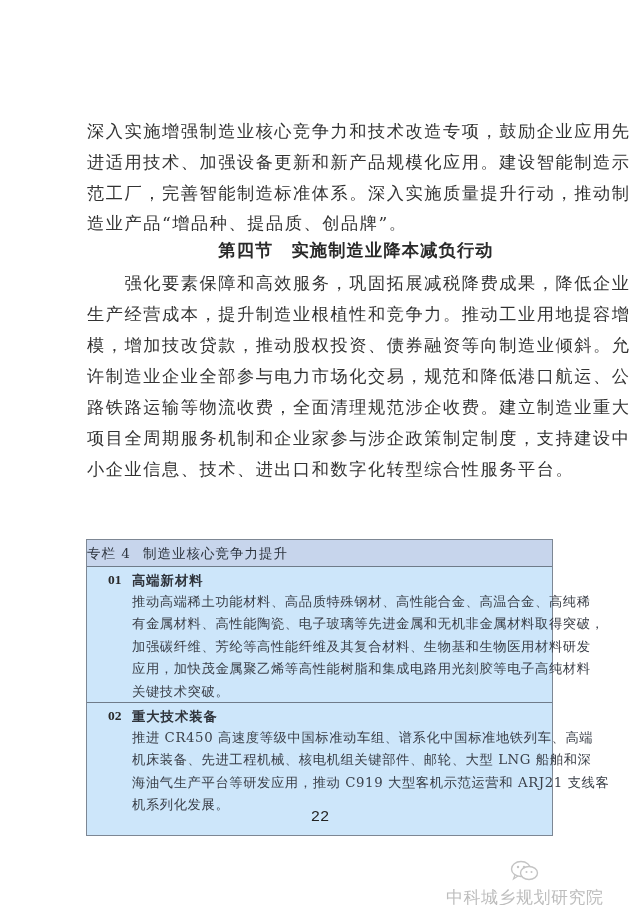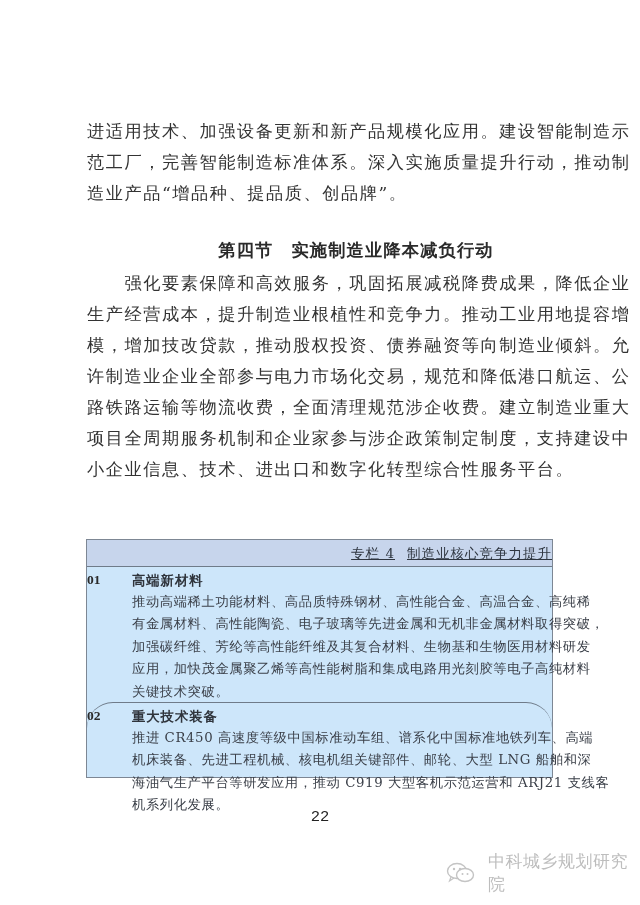--- a/index.html
+++ b/index.html
@@ -59,91 +59,92 @@
       top: 539px;
       width: 467px;
       border: 1.5px solid #7d8794;
       box-sizing: border-box;
       background: #cde6fa;
     }
     .box-header {
       height: 26px;
       background: #c7d5ec;
       border-bottom: 1.5px solid #6f7b89;
-      text-align: right;
+      text-align: left;
       font-size: 13.5px;
       line-height: 26px;
       letter-spacing: 1px;
       color: #2f3640;
-      text-decoration: underline;
     }
     .box-header .gap { display: inline-block; width: 12px; }
     .box-row {
       position: relative;
       padding: 4px 8px 4px 0;
       font-size: 13.3px;
       color: #3a3f48;
     }
     .box-row + .box-row { border-top: 1.5px solid #6f7b89; }
     .row-num {
       position: absolute;
-      left: 0;
+      left: 21px;
       top: 5px;
       font-family: "Liberation Serif", serif;
       font-weight: bold;
       font-size: 13.5px;
       color: #2a2a2a;
     }
     .row-title {
       margin-left: 45px;
       font-weight: bold;
       line-height: 20px;
       color: #2f343c;
       letter-spacing: 1px;
     }
     .row-body {
       margin-left: 45px;
       line-height: 22.4px;
       letter-spacing: 0.6px;
     }
     .row-body .line { display: block; white-space: nowrap; }
     #row1 { height: 135px; box-sizing: border-box; }
-    #row2 { height: 75px; box-sizing: border-box; border-radius: 26px; }
+    #row2 { height: 133px; box-sizing: border-box; }
 
     .page-number {
       position: absolute;
       left: 0;
       width: 640px;
       top: 808px;
       text-align: center;
       font-family: Liberation Mono, monospace;
       font-size: 15.5px;
       color: #222;
     }
     .watermark {
       position: absolute;
       left: 446px;
       top: 860px;
       height: 26px;
       display: flex;
       align-items: center;
-      gap: 12px;
+      gap: 4px;
       color: #bdbdbd;
       font-family: "DejaVu Sans", sans-serif;
       font-size: 17px;
       letter-spacing: 0.5px;
+      flex-direction: column;
     }
     .watermark svg { display: block; }
   </style>
 </head>
 <body>
 
 <div class="page">
 
   <div class="para" id="para1">
+    <span class="line">深入实施增强制造业核心竞争力和技术改造专项，鼓励企业应用先</span>
     <span class="line">进适用技术、加强设备更新和新产品规模化应用。建设智能制造示</span>
     <span class="line">范工厂，完善智能制造标准体系。深入实施质量提升行动，推动制</span>
     <span class="line">造业产品“增品种、提品质、创品牌”。</span>
   </div>
 
   <div class="section-heading">
     <span>第四节</span><span class="gap"></span><span>实施制造业降本减负行动</span>
   </div>
 
   <div class="para" id="para2">

